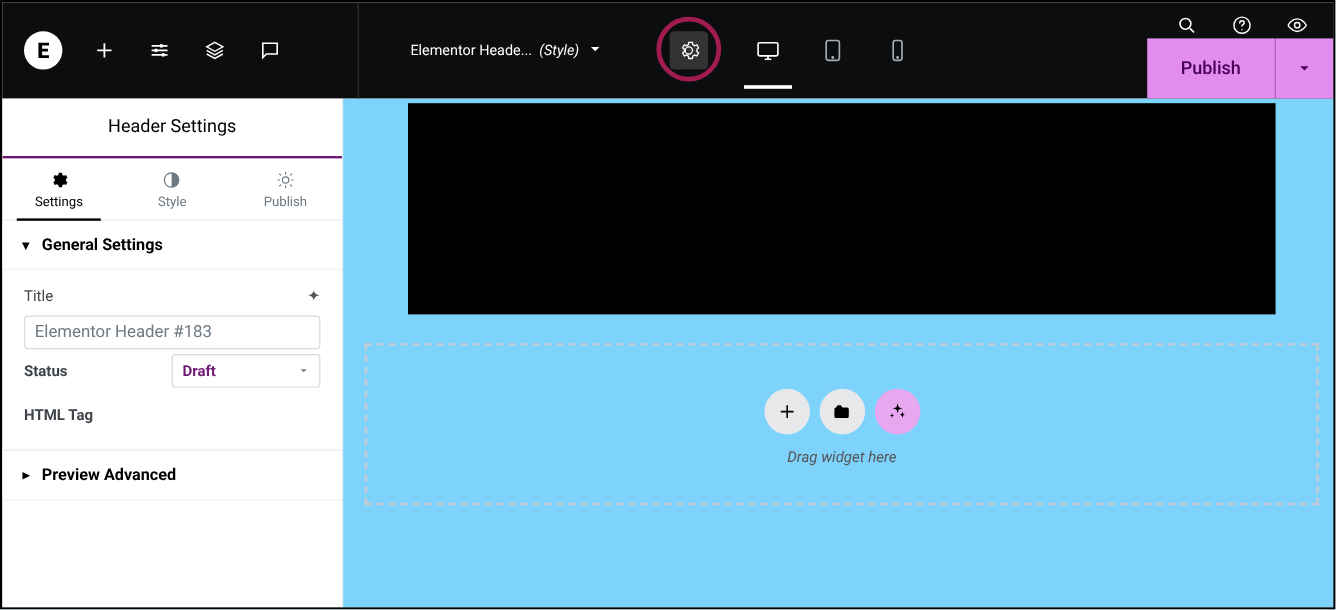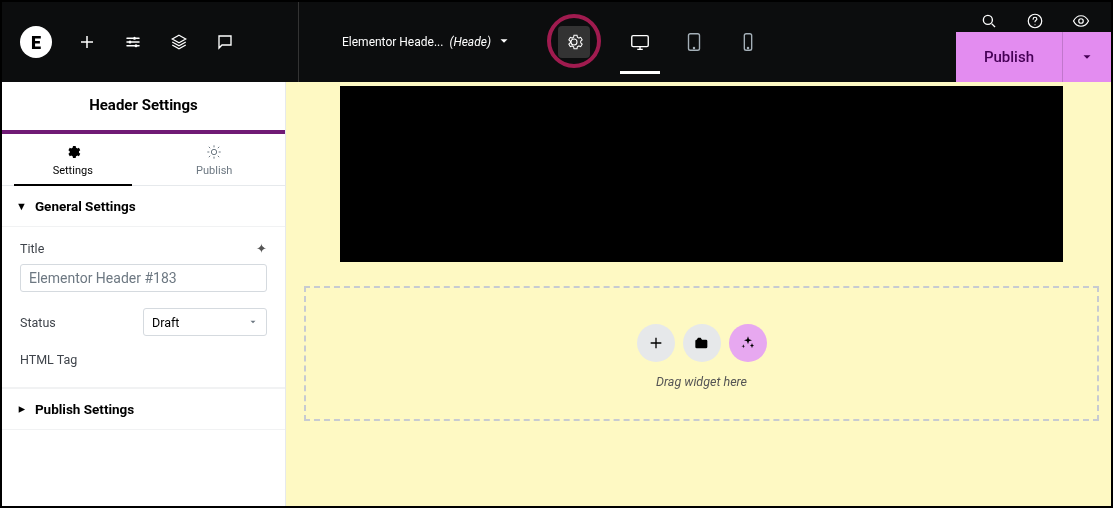--- a/index.html
+++ b/index.html
@@ -25,41 +25,41 @@
 .device-btn.active { color: #fff; }
 .device-btn.active::after { content: ""; position: absolute; bottom: -8px; left: 4px; right: 4px; height: 3px; background: #fff; }
 .tb-right { position: absolute; right: 0; top: 0; height: 80px; display: flex; align-items: flex-start; }
 .tb-right-icons { display: flex; align-items: center; height: 38px; gap: 2px; margin-right: 8px; margin-top: 0; }
 .tb-right-icons .tb-icon-btn { width: 44px; height: 38px; }
 .tb-right-below { position: absolute; right: 0; top: 30px; display: flex; height: 50px; margin-left: 44px; }
 .publish-btn { background: #e38cf0; color: #450055; display: flex; align-items: center; padding: 0 28px; font-size: 15px; font-weight: 500; cursor: pointer; height: 50px; border-right: 1px solid rgba(0,0,0,.15); }
 .publish-more { background: #e38cf0; width: 48px; height: 50px; display: flex; align-items: center; justify-content: center; cursor: pointer; color: #450055; }
 .publish-more svg { width: 14px; height: 14px; fill: currentColor; }
 .sidebar { position: absolute; left: 0; top: 80px; width: 284px; bottom: 0; background: #fff; border-right: 1px solid #e6e9ec; overflow: hidden; }
-.sidebar-header { text-align: center; font-size: 15px; font-weight: 700; padding: 14px 0 16px; border-bottom: 4px solid #701a75; }
+.sidebar-header { text-align: center; font-size: 15px; font-weight: 400; padding: 14px 0 16px; border-bottom: 2px solid #701a75; }
 .panel-tabs { display: flex; border-bottom: 1px solid #e6e9ec; }
 .panel-tab { flex: 1; display: flex; flex-direction: column; align-items: center; gap: 4px; padding: 10px 0 8px; cursor: pointer; color: #6d7882; font-size: 11px; position: relative; }
 .panel-tab.active { color: #000; }
 .panel-tab.active::after { content: ""; position: absolute; bottom: -1px; left: 12px; right: 12px; height: 2px; background: #000; }
 .panel-tab svg { width: 16px; height: 16px; fill: currentColor; }
 .section-row { display: flex; align-items: center; padding: 12px 14px; font-size: 13.5px; font-weight: 700; cursor: pointer; border-bottom: 1px solid #f1f2f3; background: #fff; }
 .section-row .caret { margin-right: 8px; font-size: 11px; }
 .section-row.collapsed .caret { transform: rotate(-90deg); display: inline-block; }
 .section-body { padding: 14px 18px 4px; border-bottom: 1px solid #f1f2f3; }
-.ctrl { margin-bottom: 16px; }
+.ctrl { margin-bottom: 4px; }
 .ctrl-row { display: flex; align-items: center; justify-content: space-between; margin-bottom: 8px; }
 .ctrl-label { font-size: 12.5px; color: #3f444b; }
 .ai-spark { color: #555; font-size: 13px; cursor: pointer; }
 .text-input { width: 100%; height: 28px; border: 1px solid #d5dadf; border-radius: 3px; font-size: 14px; padding: 0 8px; color: #6d7882; }
-.select-input { width: 124px; height: 28px; border: 1px solid #d5dadf; border-radius: 3px; font-size: 12.5px; padding: 0 8px; color: #000000; background: #fff; display: flex; align-items: center; justify-content: space-between; cursor: pointer; }
+.select-input { width: 124px; height: 28px; border: 1px solid #d5dadf; border-radius: 3px; font-size: 12.5px; padding: 0 8px; color: #701a75; background: #fff; display: flex; align-items: center; justify-content: space-between; cursor: pointer; }
 .select-input svg { width: 10px; height: 10px; fill: #6d7882; }
-.ctrl-horiz { display: flex; align-items: center; justify-content: space-between; margin-bottom: 16px; }
+.ctrl-horiz { display: flex; align-items: center; justify-content: space-between; margin-bottom: 16px; font-weight: bold; }
 .ctrl-horiz .ctrl-label { flex: 1; }
 .ctrl-horiz .select-input { flex: 0 0 124px; }
-.canvas { position: absolute; left: 284px; top: 80px; right: 0; bottom: 0; background: #fef9c3; padding: 0; }
+.canvas { position: absolute; left: 284px; top: 80px; right: 0; bottom: 0; background: #7dd3fc; padding: 0; }
 .header-block { margin: 4px 48px 24px 54px; height: 176px; background: #000; }
 .drop-zone { margin: 0 12px 0 18px; border: 2px dashed #c7cbd1; padding: 36px 0 30px; display: flex; flex-direction: column; align-items: center; gap: 12px; }
 .drop-actions { display: flex; gap: 8px; }
 .circ-btn { width: 38px; height: 38px; border-radius: 50%; background: #e6e8ea; display: flex; align-items: center; justify-content: center; cursor: pointer; color: #000; }
 .circ-btn.ai { background: #e7a8f0; }
 .circ-btn svg { width: 16px; height: 16px; fill: currentColor; }
 .drop-label { font-size: 12.5px; font-style: italic; color: #555; }
 </style>
 </head>
 <body>
@@ -90,21 +90,21 @@
         <svg viewBox="0 0 24 24">
             <path d="M4 4h16v12H8l-4 4V4z" fill="none" stroke="currentColor" stroke-width="1.8"></path>
           </svg>
       </div>
       <div class="tb-sep"></div>
     </div>
 
     <div class="tb-center">
       <div class="doc-title-wrap">
         <span class="doc-title-name">Elementor Heade...</span>
-        <span class="doc-title-status">(Heade)</span>
+        <span class="doc-title-status">(Style)</span>
         <span class="doc-title-chevron"><svg viewBox="0 0 24 24">
               <path d="M6 9l6 6 6-6"></path>
             </svg></span>
       </div>
     </div>
 
     <div class="settings-highlight"></div>
     <div class="settings-btn-top">
       <svg viewBox="0 0 24 24">
           <path d="M12 8a4 4 0 100 8 4 4 0 000-8zm9 4a7.9 7.9 0 00-.1-1.2l2-1.6-2-3.4-2.4 1a8 8 0 00-2-1.2L16 3h-4l-.5 2.6a8 8 0 00-2 1.2l-2.4-1-2 3.4 2 1.6A8 8 0 007 12c0 .4 0 .8.1 1.2l-2 1.6 2 3.4 2.4-1c.6.5 1.3.9 2 1.2L12 21h4l.5-2.6c.7-.3 1.4-.7 2-1.2l2.4 1 2-3.4-2-1.6c.1-.4.1-.8.1-1.2z" fill="none" stroke="currentColor" stroke-width="1.4"></path>
@@ -170,20 +170,27 @@
     <div class="sidebar-header">Header Settings</div>
     <div class="panel-tabs">
       <div class="panel-tab active">
         <svg viewBox="0 0 24 24">
             <path d="M12 8a4 4 0 100 8 4 4 0 000-8zm9 4c0-.4 0-.8-.1-1.2l2-1.6-2-3.4-2.4 1a8 8 0 00-2-1.2L16 3h-4l-.5 2.6a8 8 0 00-2 1.2l-2.4-1-2 3.4 2 1.6A8 8 0 007 12c0 .4 0 .8.1 1.2l-2 1.6 2 3.4 2.4-1c.6.5 1.3.9 2 1.2L12 21h4l.5-2.6c.7-.3 1.4-.7 2-1.2l2.4 1 2-3.4-2-1.6c.1-.4.1-.8.1-1.2z"></path>
           </svg>
         <span>Settings</span>
       </div>
       <div class="panel-tab">
         <svg viewBox="0 0 24 24">
+            <circle cx="12" cy="12" r="9" fill="none" stroke="currentColor" stroke-width="1.5"></circle>
+            <path d="M12 3a9 9 0 010 18"></path>
+          </svg>
+        <span>Style</span>
+      </div>
+      <div class="panel-tab">
+        <svg viewBox="0 0 24 24">
             <path d="M12 8a4 4 0 100 8 4 4 0 000-8z" fill="none" stroke="currentColor" stroke-width="1.5"></path>
             <path d="M12 2v3M12 19v3M4.2 4.2l2.1 2.1M17.7 17.7l2.1 2.1M2 12h3M19 12h3M4.2 19.8l2.1-2.1M17.7 6.3l2.1-2.1" stroke="currentColor" stroke-width="1.5"></path>
           </svg>
         <span>Publish</span>
       </div>
     </div>
 
     <div class="section-row">
       <span class="caret">▼</span>
       <span>General Settings</span>
@@ -205,21 +212,21 @@
             </svg>
         </div>
       </div>
       <div class="ctrl-horiz">
         <span class="ctrl-label">HTML Tag</span>
       </div>
     </div>
 
     <div class="section-row collapsed" style="border-top:1px solid #f1f2f3;">
       <span class="caret">▼</span>
-      <span>Publish Settings</span>
+      <span>Preview Advanced</span>
     </div>
   </div>
 
   <div class="canvas">
     <div class="header-block"></div>
     <div class="drop-zone">
       <div class="drop-actions">
         <div class="circ-btn">
           <svg viewBox="0 0 24 24">
               <path d="M11 4h2v7h7v2h-7v7h-2v-7H4v-2h7z"></path>

